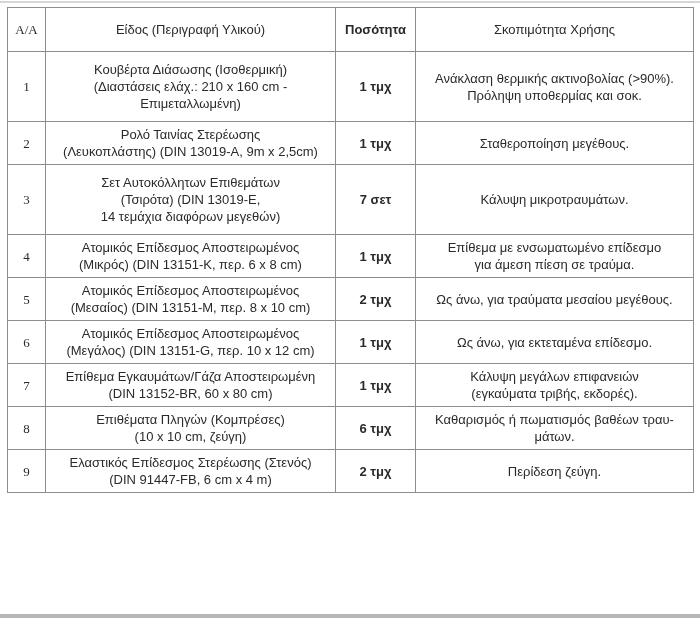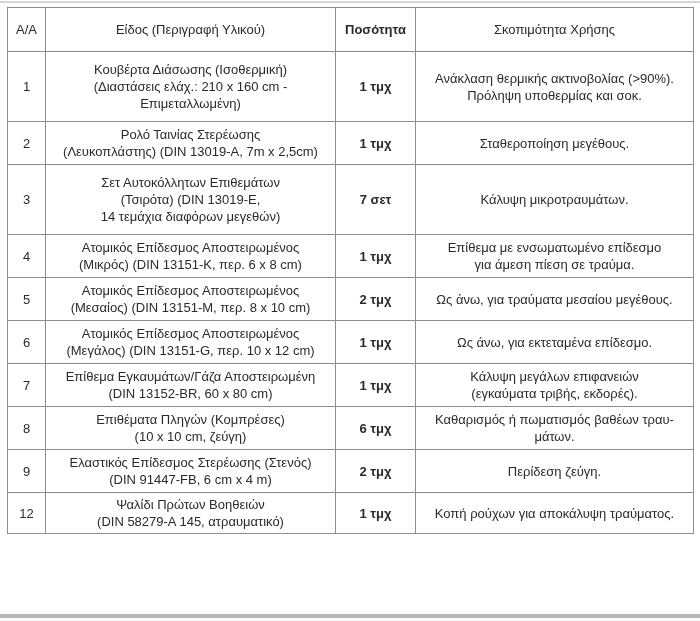--- a/index.html
+++ b/index.html
@@ -39,21 +39,21 @@
   .t-cell {
     display: table-cell;
     border: 1.6px solid #8d8d8d;
     vertical-align: middle;
     text-align: center;
     font-size: 13px;
     line-height: 17px;
     padding: 3px 4px;
     white-space: pre-line;
   }
-  .col-no   { width: 38px; }
+  .col-no   { width: 38px; font-family: Liberation Serif, serif; }
   .col-item { width: 290px; }
   .col-qty  { width: 80px; font-weight: bold; }
   .col-use  { width: 278px; }
   .t-row.header  { height: 44px; }
   .t-row.r-tall  { height: 70px; }
   .t-row.r-std   { height: 43px; }
   .t-row.r-last  { height: 38px; }
 </style>
 </head>
 <body>
@@ -76,21 +76,21 @@
 (Διαστάσεις ελάχ.: 210 x 160 cm -
 Επιμεταλλωμένη)</div>
       <div class="t-cell col-qty">1 τμχ</div>
       <div class="t-cell col-use">Ανάκλαση θερμικής ακτινοβολίας (&gt;90%).
 Πρόληψη υποθερμίας και σοκ.</div>
     </div>
 
     <div class="t-row r-std">
       <div class="t-cell col-no">2</div>
       <div class="t-cell col-item">Ρολό Ταινίας Στερέωσης
-(Λευκοπλάστης) (DIN 13019-A, 7m x 2,5cm)</div>
+(Λευκοπλάστης) (DIN 13019-A, 9m x 2,5cm)</div>
       <div class="t-cell col-qty">1 τμχ</div>
       <div class="t-cell col-use">Σταθεροποίηση μεγέθους.</div>
     </div>
 
     <div class="t-row r-tall">
       <div class="t-cell col-no">3</div>
       <div class="t-cell col-item">Σετ Αυτοκόλλητων Επιθεμάτων
 (Τσιρότα) (DIN 13019-E,
 14 τεμάχια διαφόρων μεγεθών)</div>
       <div class="t-cell col-qty">7 σετ</div>
@@ -143,24 +143,17 @@
     <div class="t-row r-std">
       <div class="t-cell col-no">9</div>
       <div class="t-cell col-item">Ελαστικός Επίδεσμος Στερέωσης (Στενός)
 (DIN 91447-FB, 6 cm x 4 m)</div>
       <div class="t-cell col-qty">2 τμχ</div>
       <div class="t-cell col-use">Περίδεση ζεύγη.</div>
     </div>
 
 
 
-    <div class="t-row r-last">
-      <div class="t-cell col-no">12</div>
-      <div class="t-cell col-item">Ψαλίδι Πρώτων Βοηθειών
-(DIN 58279-A 145, ατραυματικό)</div>
-      <div class="t-cell col-qty">1 τμχ</div>
-      <div class="t-cell col-use">Κοπή ρούχων για αποκάλυψη τραύματος.</div>
-    </div>
 
   </div>
 
   <div class="bottom-bar"></div>
 </div>
 
 </body></html>

